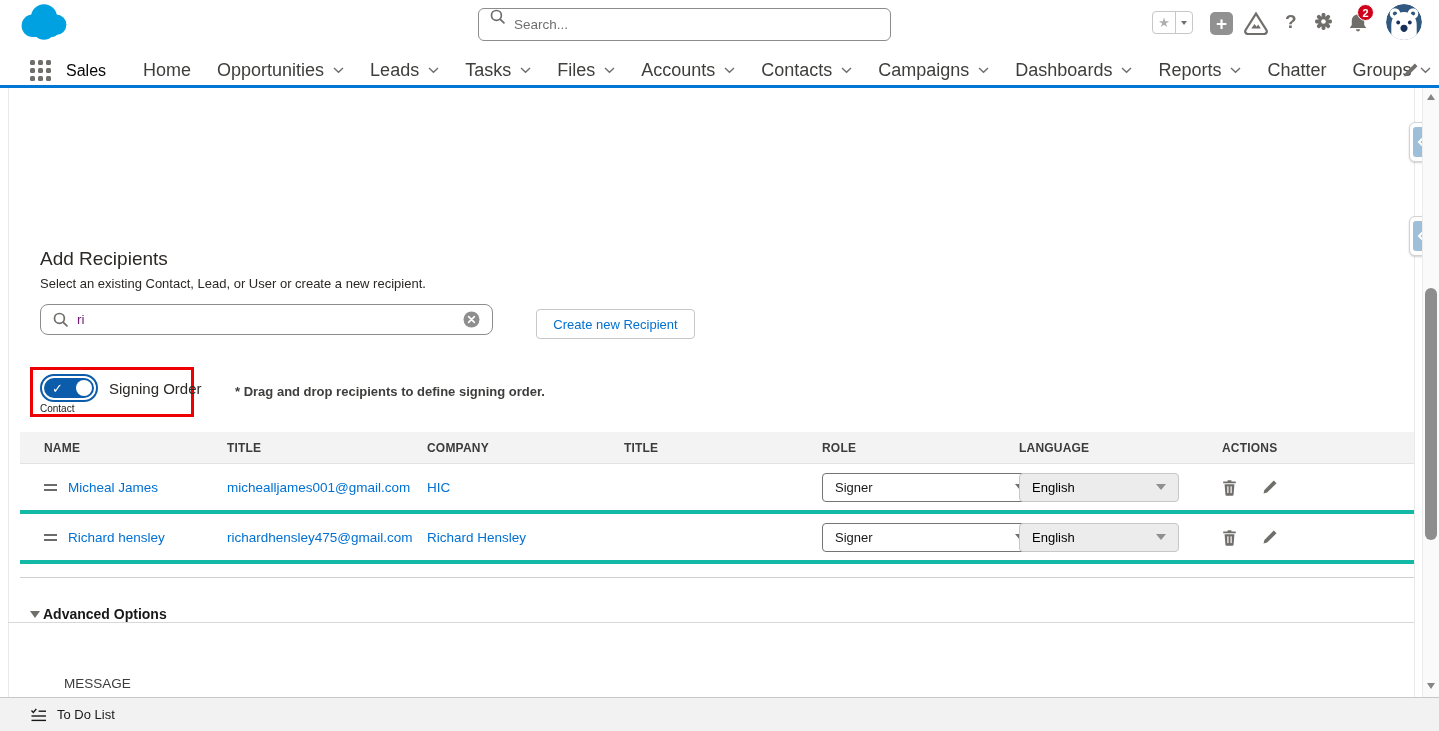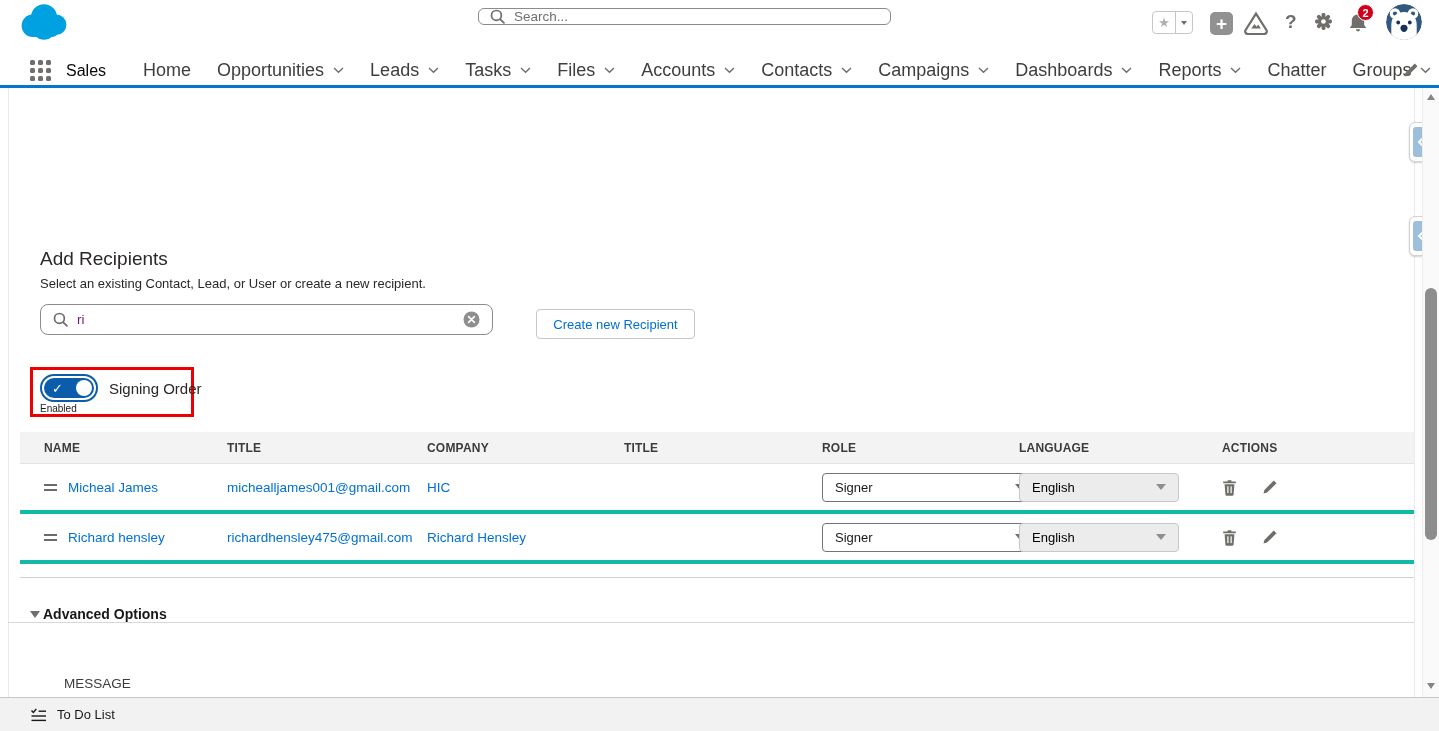--- a/index.html
+++ b/index.html
@@ -3,22 +3,22 @@
 <meta charset="utf-8">
 <style>
   * { box-sizing: border-box; margin: 0; padding: 0; }
   html,body { background:#fff; }
   .screen { position:relative; width:1439px; height:731px; background:#fff; overflow:hidden;
             font-family:"Liberation Sans","DejaVu Sans",sans-serif; color:#181818; }
 
   
   .topbar { position:absolute; top:0; left:0; right:0; height:56px; background:#fff; }
   .cloud-logo { position:absolute; left:16px; top:1px; }
-  .gsearch { position:absolute; left:478px; top:8px; width:413px; height:17px; border:1px solid #8c8c8c;
-             border-radius:6px; background:#fff; display:flex; align-items:center; padding:0 11px; gap:9px; }
+  .gsearch { position:absolute; left:478px; top:8px; width:413px; height:33px; border:1px solid #8c8c8c;
+             border-radius:6px; background:#fff; display:flex; padding:0 11px; gap:9px; }
   .gsearch input { flex:1; border:none; outline:none; font-size:13.5px; color:#181818; font-family:inherit; background:transparent; }
   .gsearch input::placeholder { color:#6f6f6f; }
 
   .fav { position:absolute; left:1152px; top:11px; width:41px; height:23px; border:1px solid #c9c7c5; border-radius:4px; display:flex; background:#fff; }
   .fav-star { width:23px; display:flex; align-items:center; justify-content:center; border-right:1px solid #c9c7c5; color:#aeaeae; font-size:13px; }
   .fav-caret { flex:1; display:flex; align-items:center; justify-content:center; }
   .caret-sm { width:0; height:0; border-left:3.5px solid transparent; border-right:3.5px solid transparent; border-top:4.5px solid #706e6b; }
   .plus-tile { position:absolute; left:1210px; top:12px; width:23px; height:23px; background:#919191; border-radius:5px;
                color:#fff; display:flex; align-items:center; justify-content:center; font-size:19px; font-weight:bold; line-height:1; }
   .trailhead { position:absolute; left:1243px; top:11px; }
@@ -311,23 +311,24 @@
     <div class="redbox">
       <div class="toggle-wrap">
         <div class="toggle">
           <div class="toggle-inner">
             <span class="toggle-check">✓</span>
             <span class="toggle-knob"></span>
           </div>
         </div>
         <span class="toggle-label">Signing Order</span>
       </div>
-      <div class="enabled-label">Enabled</div>
-    </div>
-
+      <div class="enabled-label">Contact</div>
+    </div>
+
+    <div class="drag-note">* Drag and drop recipients to define signing order.</div>
 
     <div class="rtable">
       <div class="t-head">
         <div>NAME</div>
         <div>TITLE</div>
         <div>COMPANY</div>
         <div>TITLE</div>
         <div>ROLE</div>
         <div>LANGUAGE</div>
         <div>ACTIONS</div>

